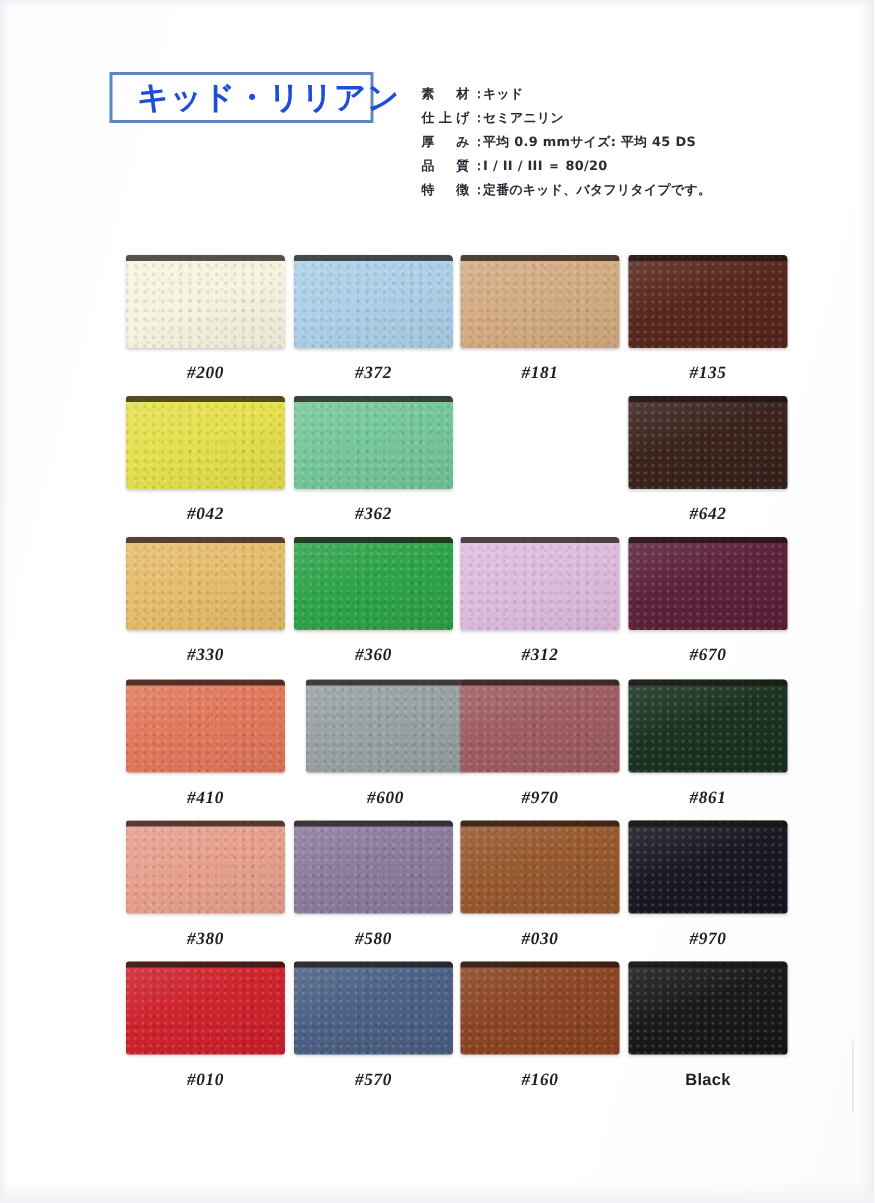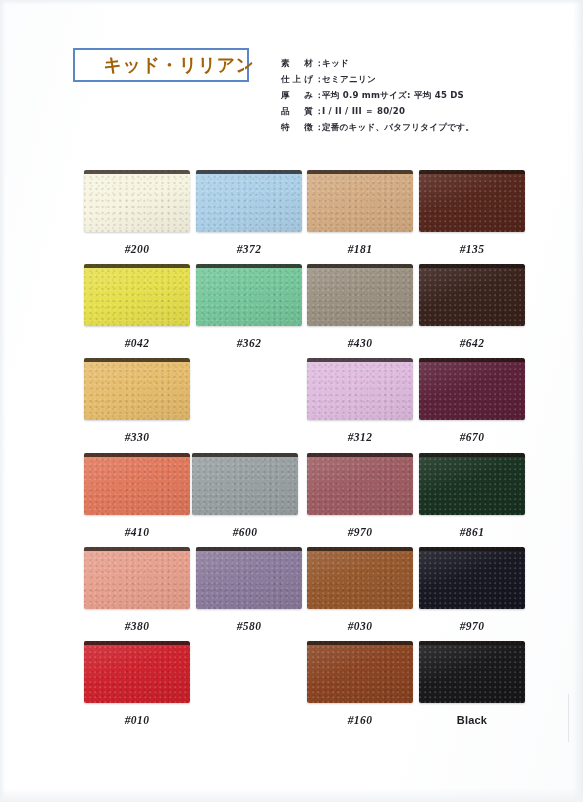--- a/index.html
+++ b/index.html
@@ -73,24 +73,24 @@
     justify-content: center;
   }
   #title-box .inner-rule {
     position: absolute;
     left: 2px; top: 2px; right: 2px; bottom: 2px;
     border: 1px solid #ffffff;
     pointer-events: none;
   }
   #title-text {
     font-family: "DejaVu Sans", "Liberation Sans", sans-serif;
-    font-size: 18px;
+    font-size: 21px;
     font-weight: bold;
     letter-spacing: 0.5px;
-    color: #a16207;
+    color: #1d4ed8;
     line-height: 1;
     white-space: nowrap;
     padding-left: 36px;
   }
 
   #spec-list {
     position: absolute;
     left: 281px;
     top: 59px;
     width: 260px;
@@ -272,44 +272,44 @@
         <div class="swatch-label">#042</div>
       </div>
       <div class="swatch-cell" style="left: 196px; top: 264px;">
         <div class="swatch-chip" style="background: rgb(116, 199, 154);">
           <div class="grain"></div>
           <div class="sheen"></div>
           <div class="edge"></div>
         </div>
         <div class="swatch-label">#362</div>
       </div>
-      <div class="swatch-cell" style="left: 307px; top: 264px;">
-        <div class="swatch-chip" style="background: rgb(154, 144, 129);">
-          <div class="grain"></div>
-          <div class="sheen"></div>
-          <div class="edge"></div>
-        </div>
-        <div class="swatch-label">#430</div>
-      </div>
       <div class="swatch-cell" style="left: 419px; top: 264px;">
         <div class="swatch-chip" style="background: rgb(56, 32, 26);">
           <div class="grain"></div>
           <div class="sheen"></div>
           <div class="edge"></div>
         </div>
         <div class="swatch-label">#642</div>
       </div>
       <div class="swatch-cell" style="left: 84px; top: 358px;">
         <div class="swatch-chip" style="background: rgb(231, 188, 107);">
           <div class="grain"></div>
           <div class="sheen"></div>
           <div class="edge"></div>
         </div>
         <div class="swatch-label">#330</div>
       </div>
+      <div class="swatch-cell" style="left: 196px; top: 358px;">
+        <div class="swatch-chip" style="background: rgb(43, 163, 72);">
+          <div class="grain"></div>
+          <div class="sheen"></div>
+          <div class="edge"></div>
+        </div>
+        <div class="swatch-label">#360</div>
+      </div>
       <div class="swatch-cell" style="left: 307px; top: 358px;">
         <div class="swatch-chip" style="background: rgb(223, 187, 223);">
           <div class="grain"></div>
           <div class="sheen"></div>
           <div class="edge"></div>
         </div>
         <div class="swatch-label">#312</div>
       </div>
       <div class="swatch-cell" style="left: 419px; top: 358px;">
         <div class="swatch-chip" style="background: rgb(91, 31, 56);">
@@ -320,21 +320,21 @@
         <div class="swatch-label">#670</div>
       </div>
       <div class="swatch-cell" style="left: 84px; top: 453px;">
         <div class="swatch-chip" style="background: rgb(226, 119, 90);">
           <div class="grain"></div>
           <div class="sheen"></div>
           <div class="edge"></div>
         </div>
         <div class="swatch-label">#410</div>
       </div>
-      <div class="swatch-cell" style="left: 192px; top: 453px;">
+      <div class="swatch-cell" style="left: 204px; top: 453px;">
         <div class="swatch-chip" style="background: rgb(152, 160, 162);">
           <div class="grain"></div>
           <div class="sheen"></div>
           <div class="edge"></div>
         </div>
         <div class="swatch-label">#600</div>
       </div>
       <div class="swatch-cell" style="left: 307px; top: 453px;">
         <div class="swatch-chip" style="background: rgb(157, 91, 97);">
           <div class="grain"></div>
@@ -384,20 +384,28 @@
         <div class="swatch-label">#970</div>
       </div>
       <div class="swatch-cell" style="left: 84px; top: 641px;">
         <div class="swatch-chip" style="background: rgb(207, 31, 42);">
           <div class="grain"></div>
           <div class="sheen"></div>
           <div class="edge"></div>
         </div>
         <div class="swatch-label">#010</div>
       </div>
+      <div class="swatch-cell" style="left: 196px; top: 641px;">
+        <div class="swatch-chip" style="background: rgb(74, 95, 132);">
+          <div class="grain"></div>
+          <div class="sheen"></div>
+          <div class="edge"></div>
+        </div>
+        <div class="swatch-label">#570</div>
+      </div>
       <div class="swatch-cell" style="left: 307px; top: 641px;">
         <div class="swatch-chip" style="background: rgb(138, 66, 32);">
           <div class="grain"></div>
           <div class="sheen"></div>
           <div class="edge"></div>
         </div>
         <div class="swatch-label">#160</div>
       </div>
       <div class="swatch-cell" style="left: 419px; top: 641px;">
         <div class="swatch-chip" style="background: rgb(22, 21, 24);">

